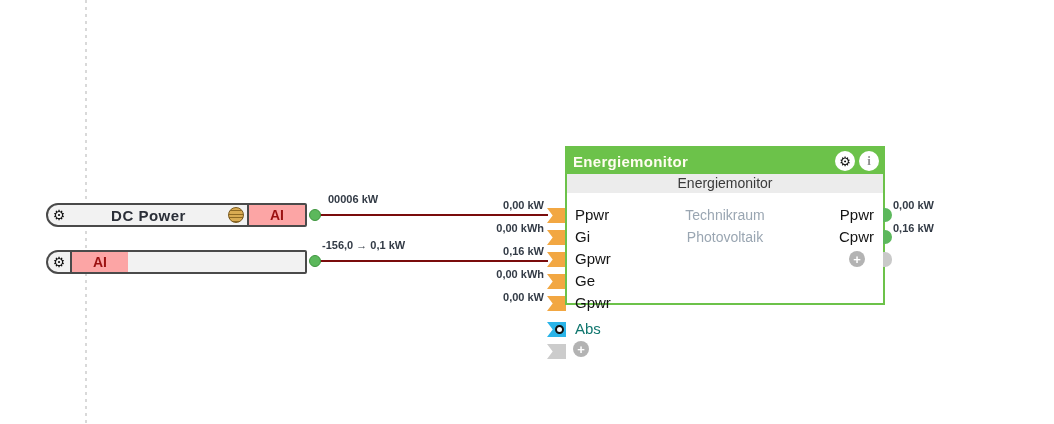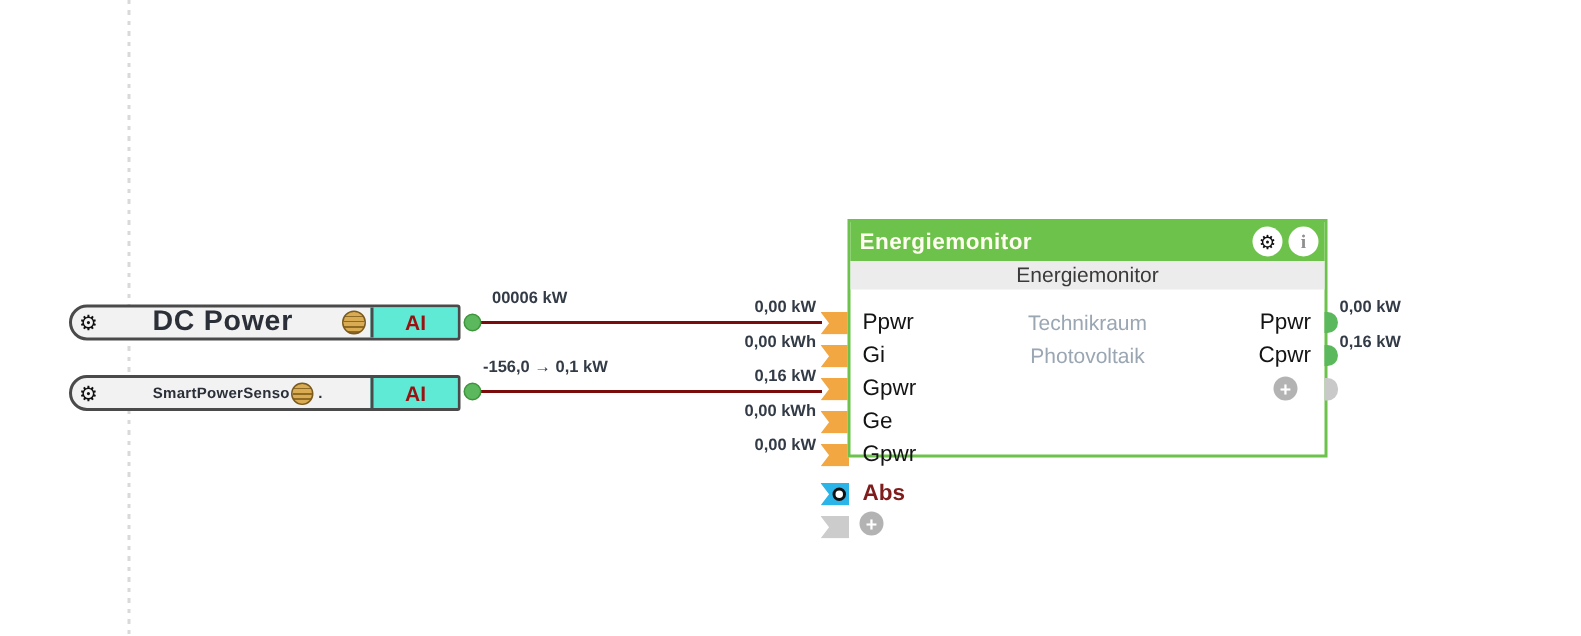--- a/index.html
+++ b/index.html
@@ -11,46 +11,46 @@
   .guide{position:absolute;left:85px;top:0;width:2px;height:424px;
     background:repeating-linear-gradient(to bottom,#d9d9d9 0 3px,transparent 3px 7px);}
   
   .device{position:absolute;left:46px;width:261px;height:24px;box-sizing:border-box;
     border:2px solid #4a4a4a;border-radius:12px 2px 2px 12px;background:#f2f2f2;
     display:flex;align-items:stretch;}
   .dev-gear{width:22px;display:flex;align-items:center;justify-content:center;
     font-size:14px;color:#111;line-height:1;}
   .dev-label{flex:1;display:flex;align-items:center;justify-content:center;
     color:#2b2f38;font-weight:700;}
-  .dev-label.big{font-size:19px;letter-spacing:.5px;}
+  .dev-label.big{font-size:15px;letter-spacing:.5px;}
   .dev-label.small{font-size:10px;letter-spacing:.2px;}
   .sphere{width:14px;height:14px;border-radius:50%;flex:none;align-self:center;
     margin:0 3px 0 1px;border:1px solid #7a5a1e;
     background:repeating-linear-gradient(180deg,#d9ab52 0 2.5px,#8f6a23 2.5px 3.5px);}
-  .ai-box{width:56px;align-self:stretch;background:#5eead4;border-left:2px solid #4a4a4a;
+  .ai-box{width:56px;align-self:stretch;background:#fca5a5;border-left:2px solid #4a4a4a;
     display:flex;align-items:center;justify-content:center;color:#9b1111;
     font-weight:700;font-size:14px;}
   .out-dot{position:absolute;width:12px;height:12px;border-radius:50%;
     background:#5cb85c;border:1px solid #3e953e;box-sizing:border-box;}
   
   .wire{position:absolute;height:2px;background:#7a0c0c;}
   .wire-label{position:absolute;font-size:11px;font-weight:700;color:#333b46;white-space:nowrap;}
   
   #em{position:absolute;left:565px;top:146px;width:320px;height:159px;box-sizing:border-box;
     border:2px solid #6cc24a;background:#ffffff;}
   #em-header{height:26px;background:#6cc24a;display:flex;align-items:center;}
   #em-title{padding-left:6px;color:#fffdf0;font-weight:700;font-size:15px;letter-spacing:.3px;flex:1;}
   .hdr-icon{width:20px;height:20px;border-radius:50%;background:#fff;margin-right:4px;
     display:flex;align-items:center;justify-content:center;flex:none;}
   .hdr-icon.gear{font-size:13px;color:#111;}
   .hdr-icon.info{font-size:13px;color:#8f8f8f;font-weight:700;font-family:"Liberation Serif",serif;}
   #em-subheader{height:19px;background:#ececec;text-align:center;line-height:19px;
     font-size:14px;color:#3a3a3a;}
   .port-label{position:absolute;left:8px;height:20px;line-height:20px;font-size:15px;color:#141414;white-space:nowrap;}
-  .port-label.red{color:#7f1d1d;font-weight:bold;}
+  .port-label.red{color:#0f766e;}
   .center-label{position:absolute;left:40px;width:236px;text-align:center;
     font-size:14px;color:#9aa6b2;height:18px;line-height:18px;}
   .oport-label{position:absolute;right:9px;width:70px;text-align:right;height:20px;
     line-height:20px;font-size:15px;color:#141414;}
   .plus-btn{position:absolute;width:16px;height:16px;border-radius:50%;background:#b3b3b3;
     color:#fff;font-size:13px;font-weight:700;display:flex;align-items:center;
     justify-content:center;line-height:1;}
   
   .tab{position:absolute;left:547px;width:19px;height:15px;
     clip-path:polygon(0 0,100% 0,100% 100%,0 100%,30% 50%);}
@@ -84,25 +84,20 @@
   <div class="device" style="top:203px;">
     <div class="dev-gear">⚙</div>
     <div class="dev-label big">DC Power</div>
     <div class="sphere"></div>
     <div class="ai-box">AI</div>
   </div>
   <div class="out-dot" style="left:309px;top:209px;"></div>
 
   <div class="device" style="top:250px;">
     <div class="dev-gear">⚙</div>
-    <div class="dev-label small">
-        <span>SmartPowerSenso</span>
-        <span class="sphere" style="width:13px;height:13px;"></span>
-        <span>.</span>
-      </div>
     <div class="ai-box">AI</div>
   </div>
   <div class="out-dot" style="left:309px;top:255px;"></div>
 
   <div class="in-value" style="top:199px;">0,00 kW</div>
   <div class="in-value" style="top:222px;">0,00 kWh</div>
   <div class="in-value" style="top:245px;">0,16 kW</div>
   <div class="in-value" style="top:268px;">0,00 kWh</div>
   <div class="in-value" style="top:291px;">0,00 kW</div>
 

